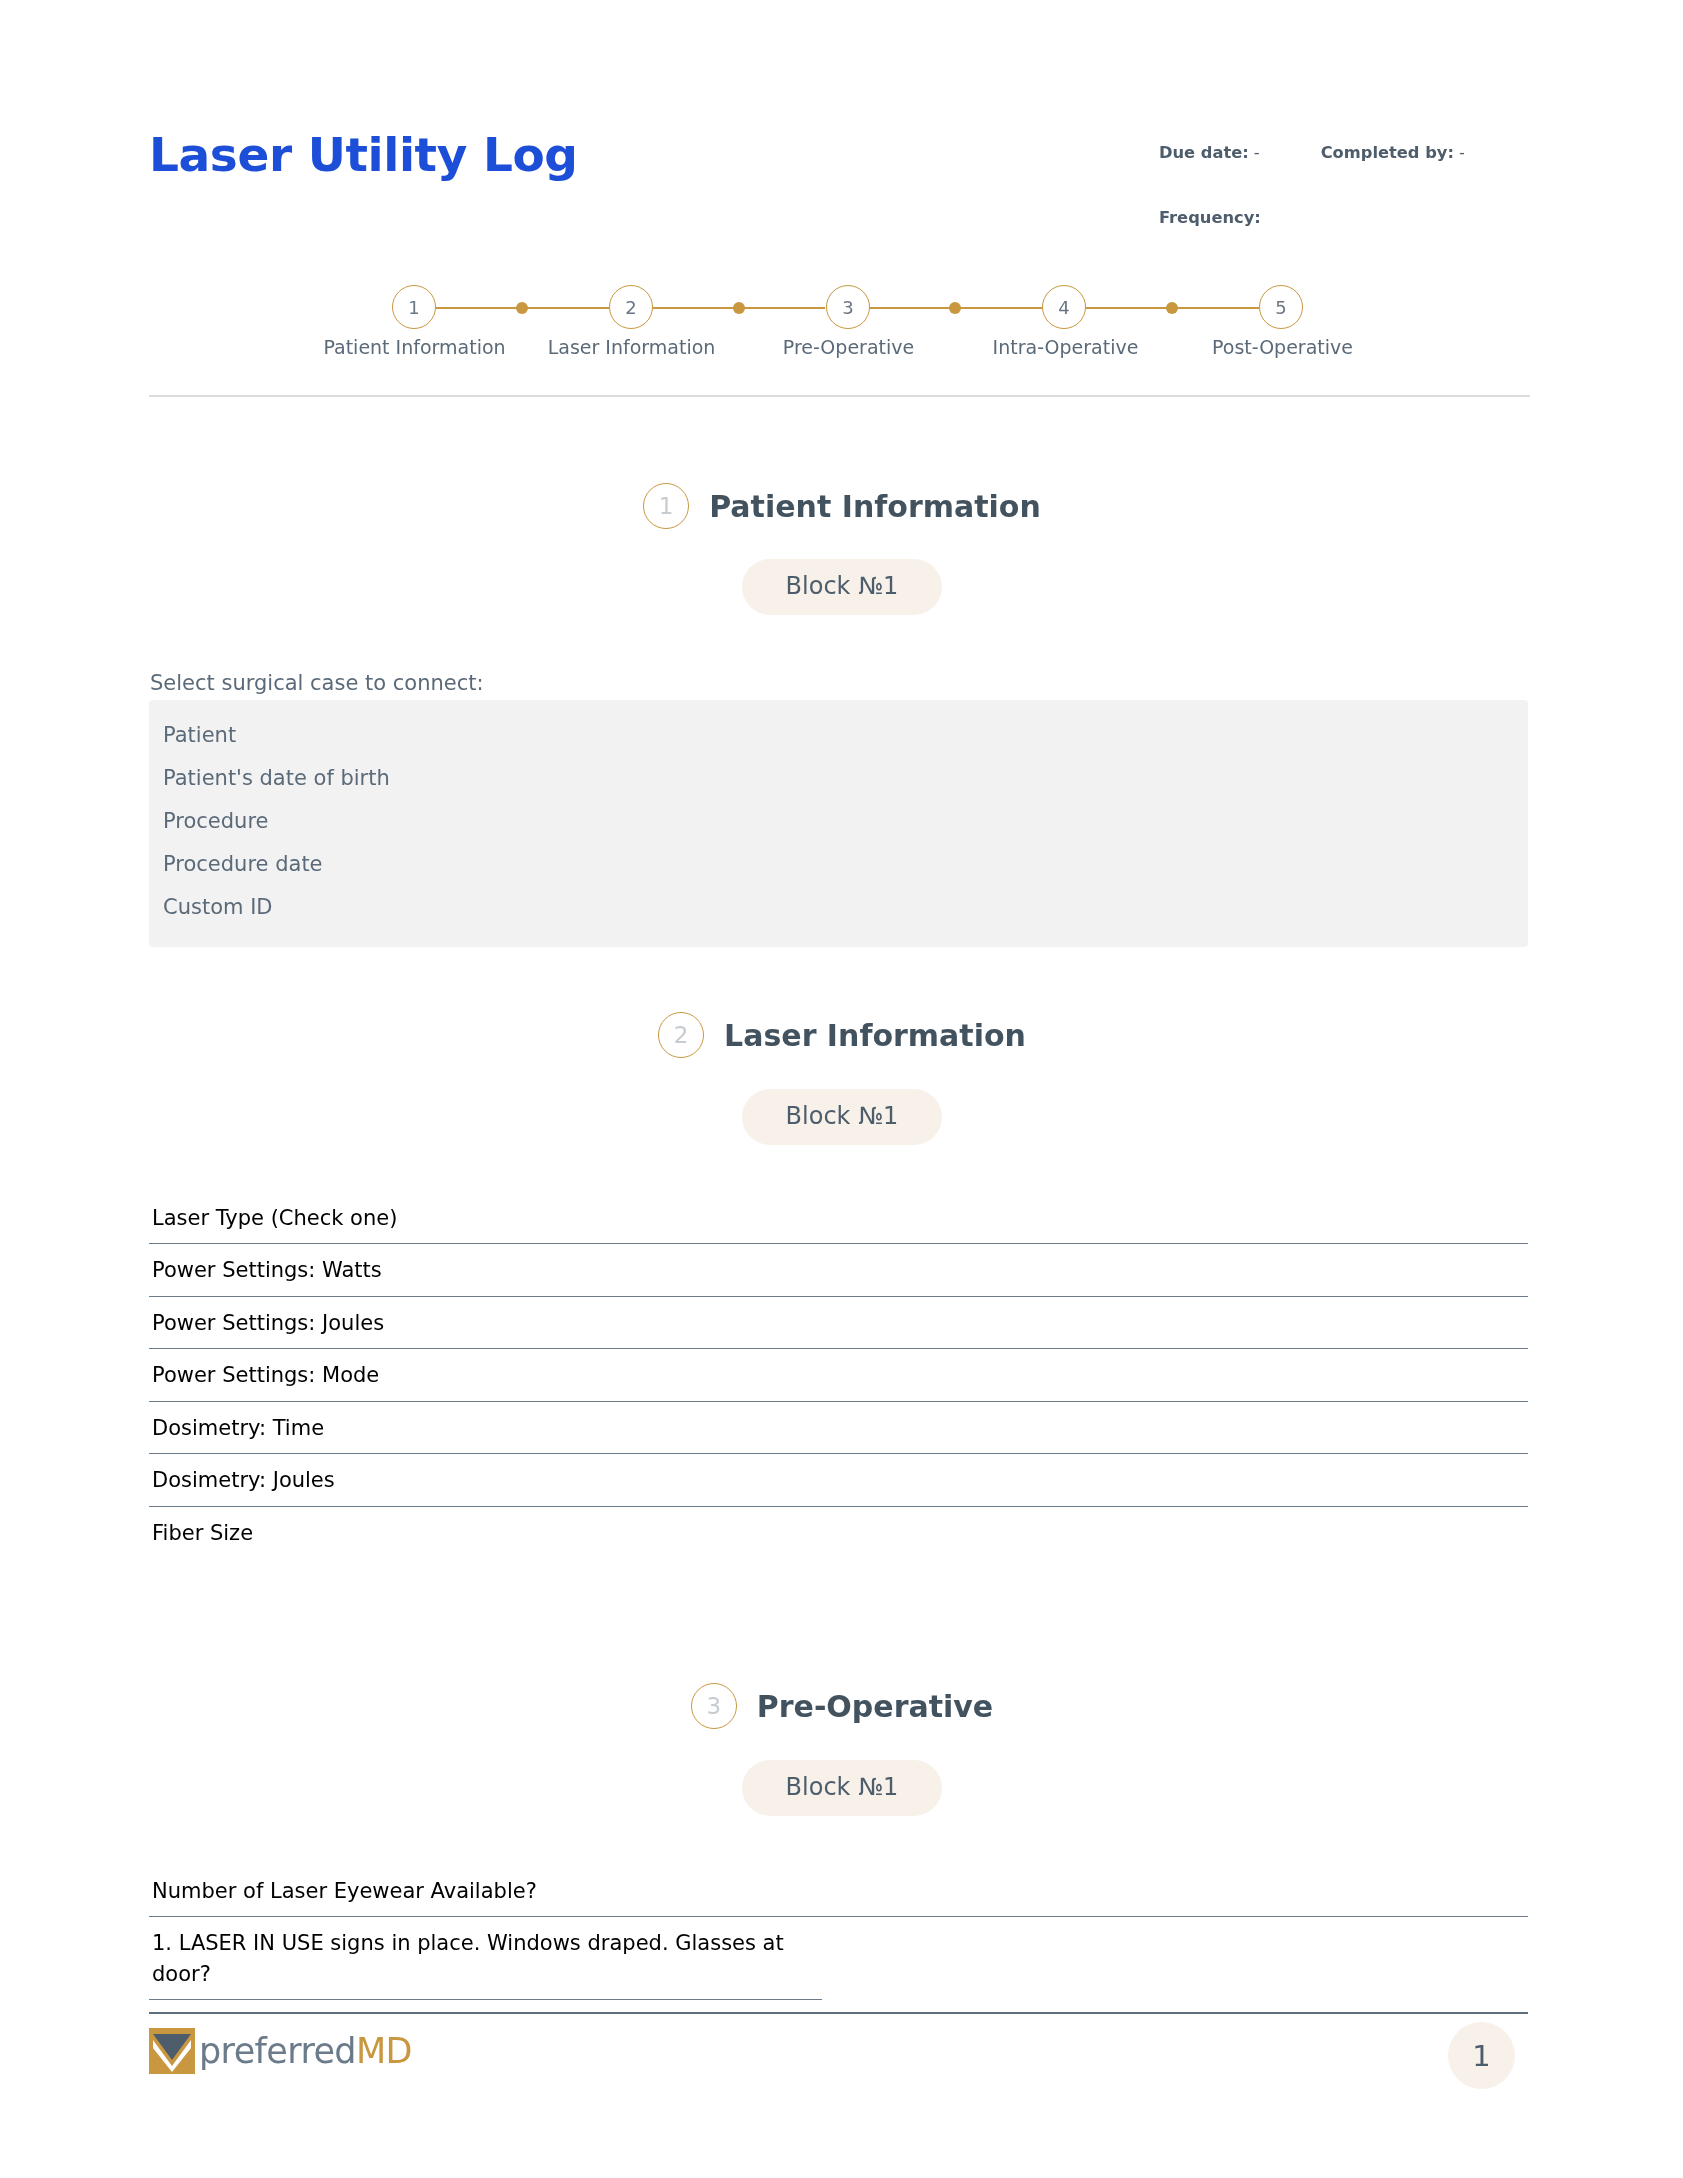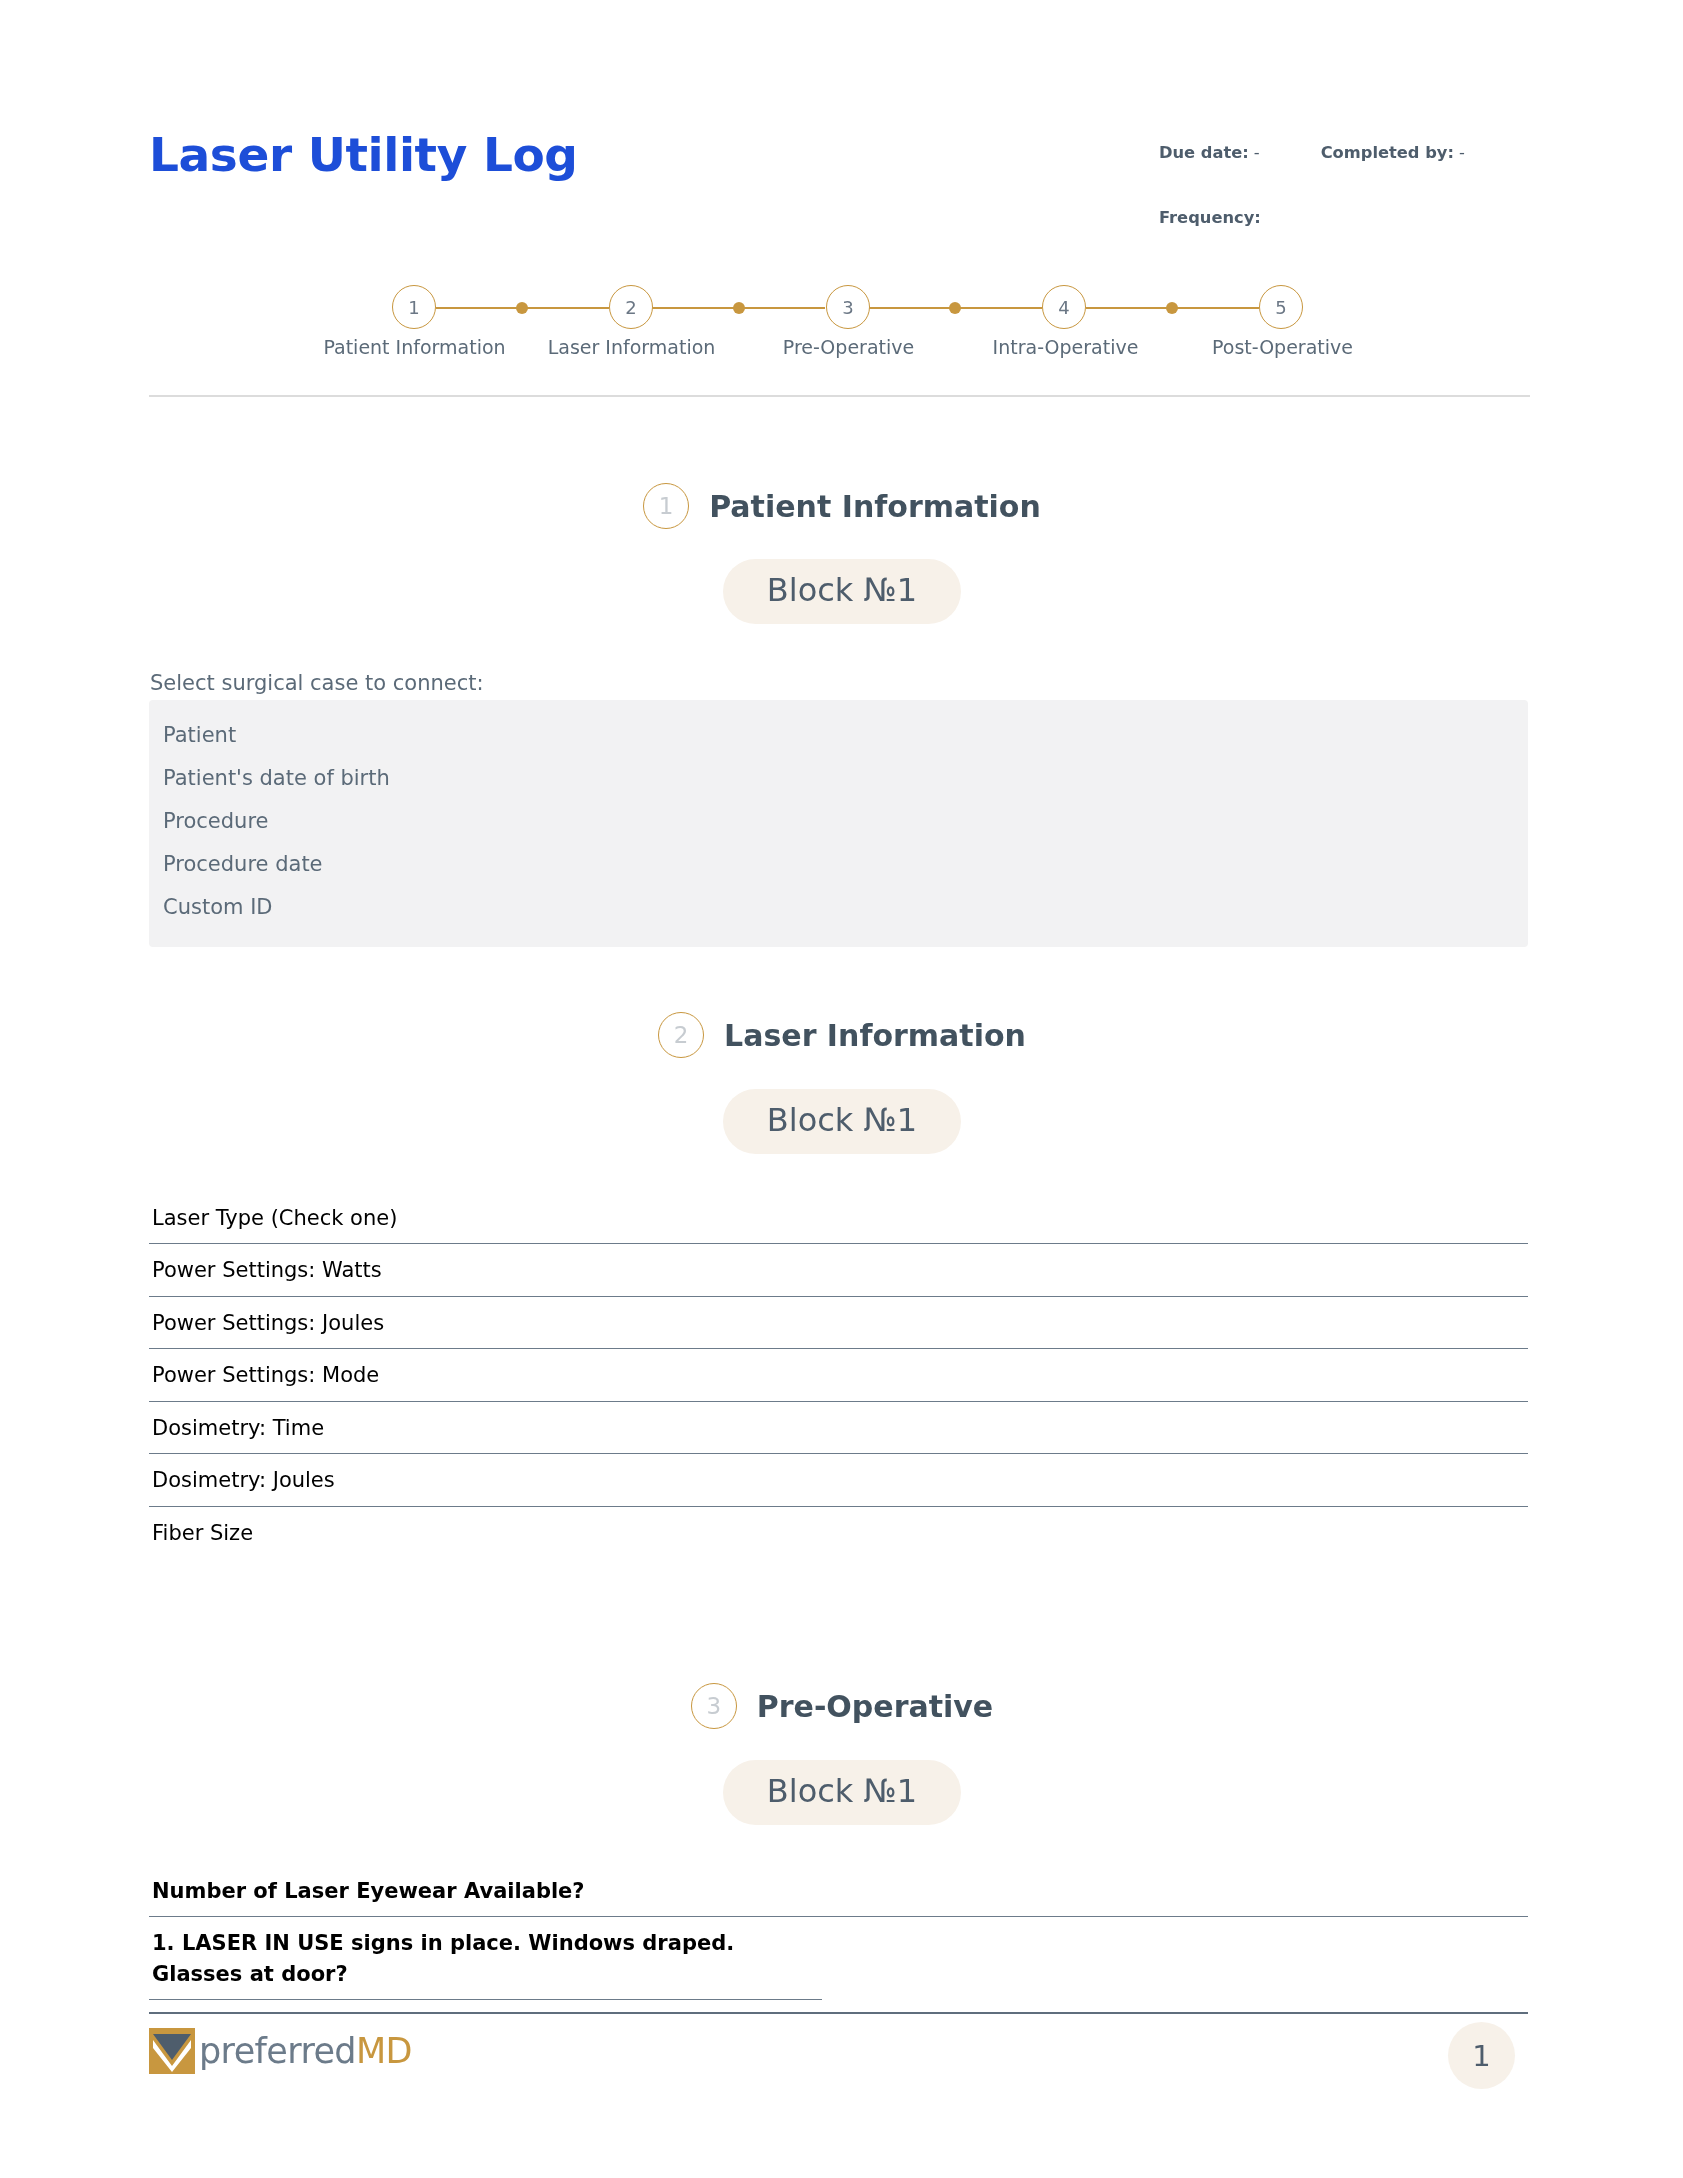--- a/index.html
+++ b/index.html
@@ -165,21 +165,21 @@
     position: absolute;
     left: 0;
     width: 1386px;
     text-align: center;
   }
   .block-pill span {
     display: inline-block;
     background: #f7f1e9;
     border-radius: 34px;
     padding: 14px 44px 16px;
-    font-size: 32px;
+    font-size: 24px;
     color: #4e5d6c;
     line-height: 1.1;
   }
 
   
   .select-label {
     position: absolute;
     left: 150px;
     font-size: 21px;
     color: #5b6a78;
@@ -359,21 +359,21 @@
     <div class="ruled-row pad last">Fiber Size</div>
   </div>
 
   <div class="section-head" style="top:1683px;">
     <div class="section-num">3</div>
     <div class="section-title">Pre-Operative</div>
   </div>
   <div class="block-pill" style="left:149px; top:1760px;">
     <span>Block №1</span>
   </div>
-  <div class="ruled-list" style="top:1876px; width:1379px;font-weight:bold;">
+  <div class="ruled-list" style="top:1876px; width:1379px;">
     <div class="ruled-row">Number of Laser Eyewear Available?</div>
     <div class="ruled-row pad" style="width:673px;">1. LASER IN USE signs in place. Windows draped. Glasses at door?</div>
   </div>
 
   <div class="footer-rule"></div>
   <div class="logo">
     <div class="logo-mark">
       <svg width="46" height="46" viewBox="0 0 46 46">
         <rect x="0" y="0" width="46" height="46" fill="#c8973f"></rect>
         <polygon points="4,6 42,6 23,32" fill="#4e5d6c"></polygon>

